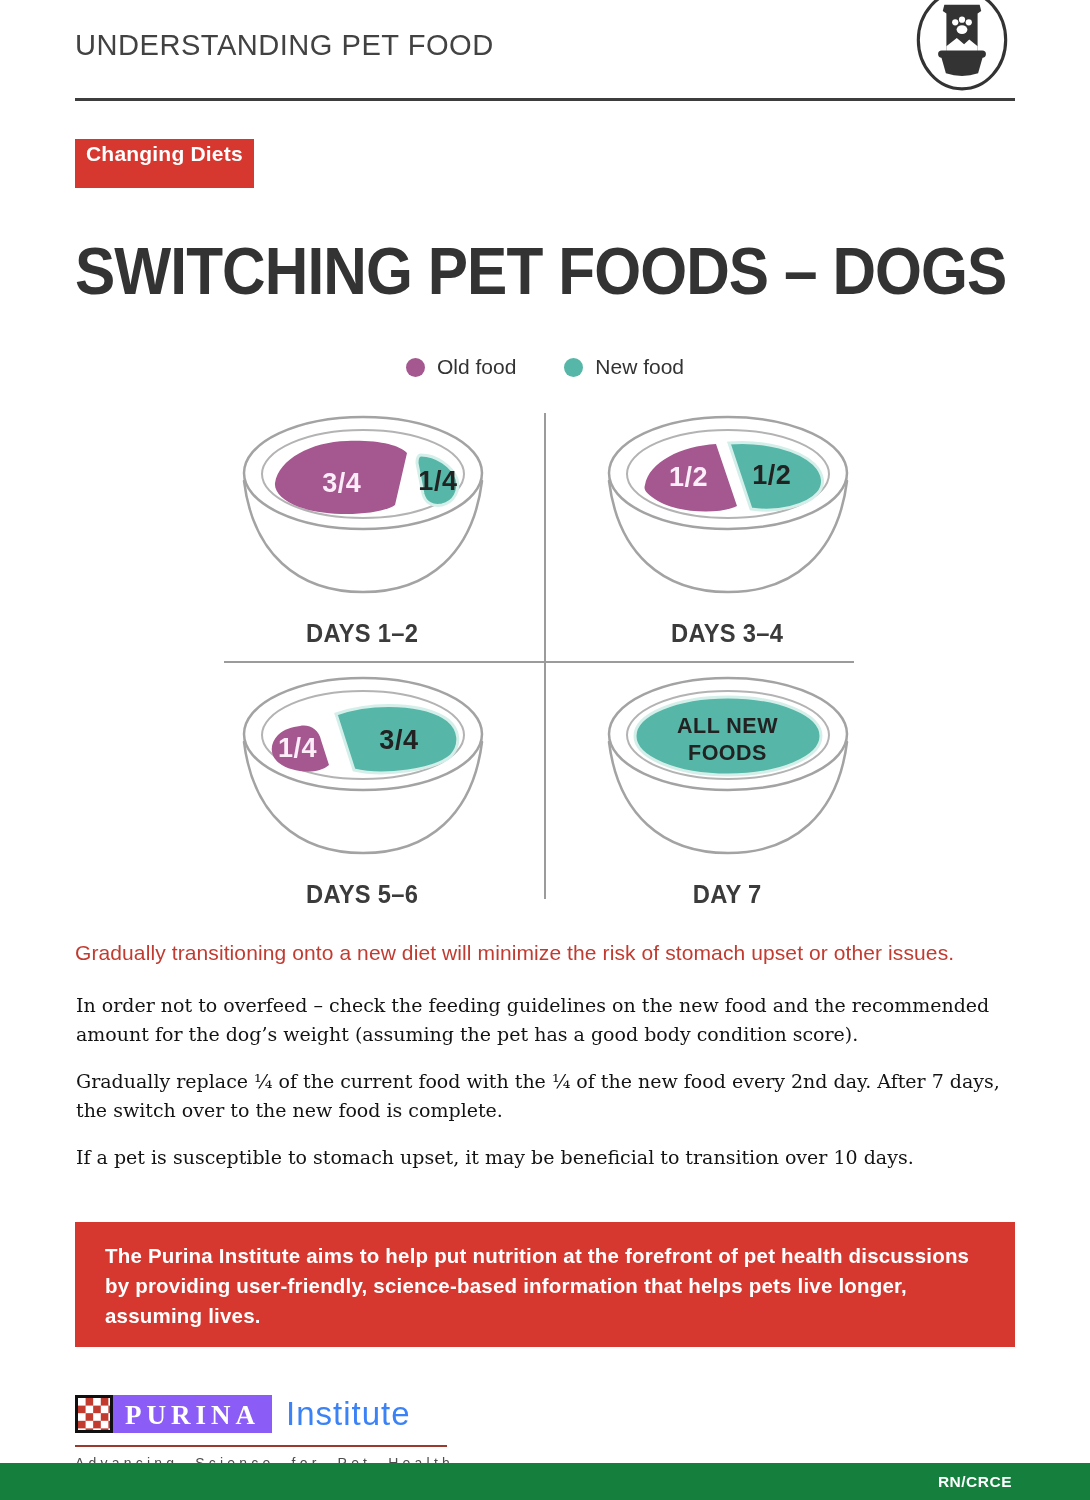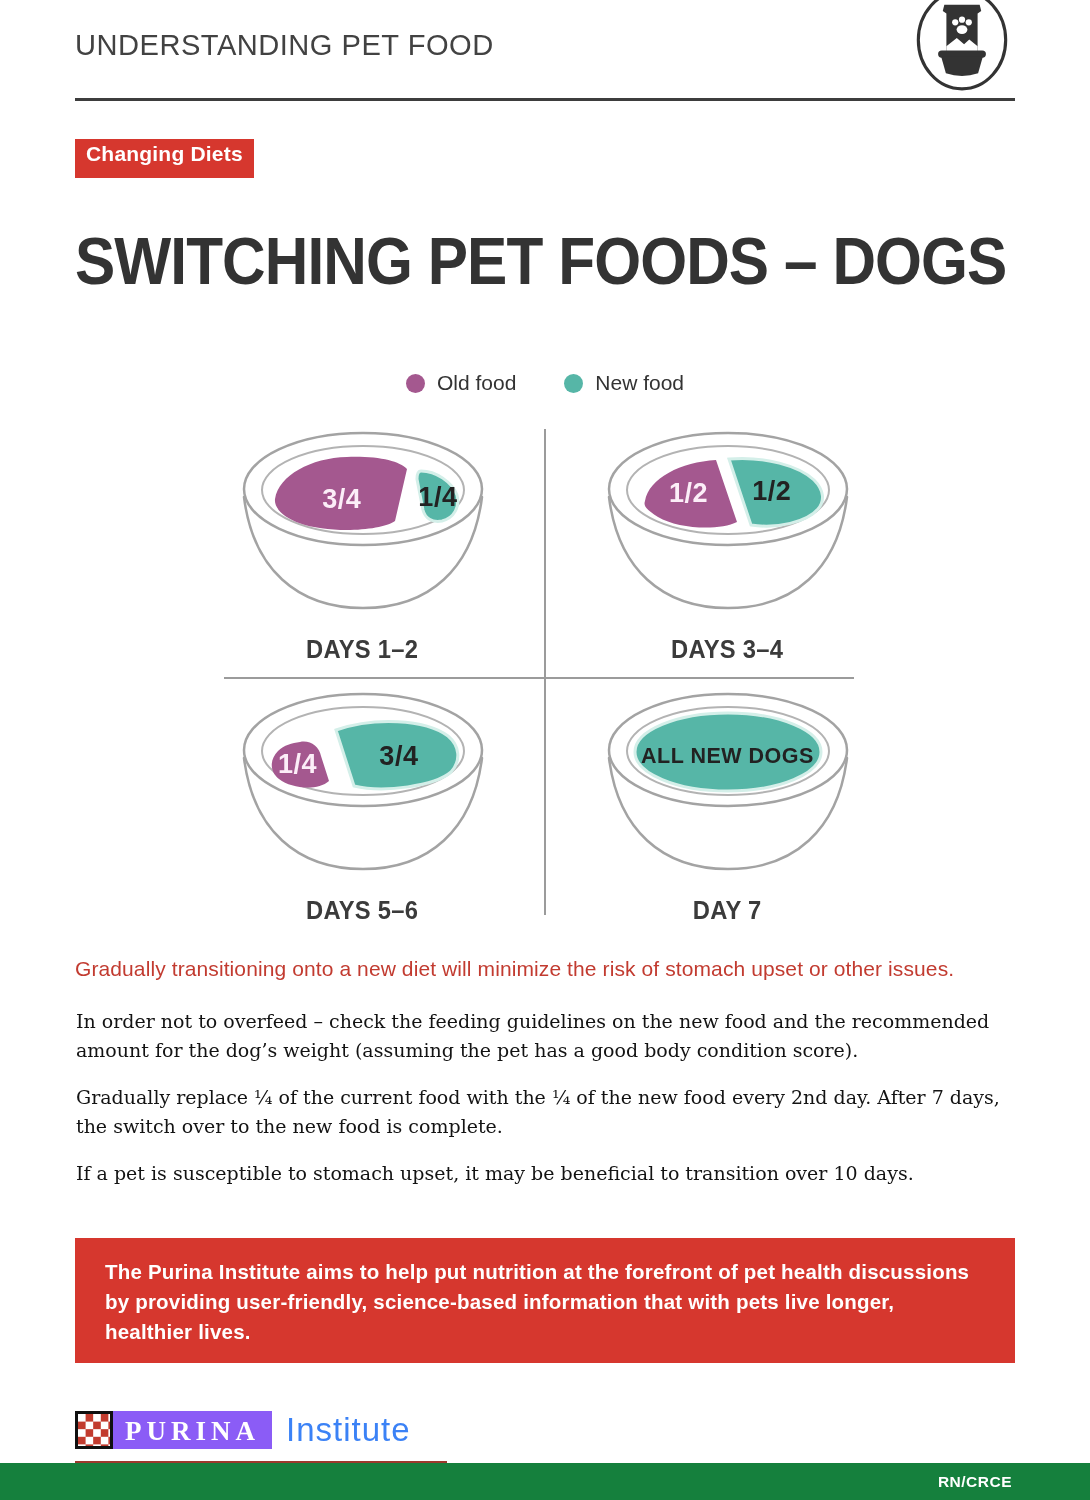--- a/index.html
+++ b/index.html
@@ -15,32 +15,32 @@
   .header-title {
     font-size:30px; color:#424242; font-weight:400; letter-spacing:0.5px;
     transform:scaleX(0.97); transform-origin:left center; white-space:nowrap;
   }
   .header-icon { position:absolute; right:6px; top:-12px; width:94px; height:104px; }
   .header-rule { height:3px; background:#3d3d3d; margin-top:36px; }
 
   
   .badge {
     display:inline-block; margin-top:38px; background:#d6372e; color:#fff;
-    font-weight:700; font-size:21px; padding:3px 11px 12px 11px; letter-spacing:0.2px;
+    font-weight:700; font-size:21px; padding:3px 11px 22px 11px; letter-spacing:0.2px;
   }
 
   
   .main-title {
     margin-top:44px; font-size:67px; font-weight:700; color:#333333;
     letter-spacing:-1px; white-space:nowrap;
     transform:scaleX(0.90); transform-origin:left center;
   }
 
   
-  .legend { margin-top:72px; display:flex; justify-content:center; align-items:center; gap:48px; }
+  .legend { margin-top:46px; display:flex; justify-content:center; align-items:center; gap:48px; }
   .legend-item { display:flex; align-items:center; gap:12px; font-size:21px; color:#333; }
   .dot { width:19px; height:19px; border-radius:50%; }
   .dot-old { background:#a4588f; }
   .dot-new { background:#56b6a7; }
 
   
   .diagram { position:relative; width:730px; margin:32px auto 0 auto; }
   .cells { display:grid; grid-template-columns:365px 365px; row-gap:24px; }
   .cell { display:flex; flex-direction:column; align-items:center; }
   .bowl-wrap { position:relative; width:260px; height:200px; }
@@ -193,37 +193,37 @@
       </div>
 
       <div class="cell">
         <div class="bowl-wrap">
           <svg width="260" height="200" viewBox="0 0 260 200">
             <path d="M 11 70 C 20 142 64 181 130 181 C 196 181 240 142 249 70" fill="#fff" stroke="#a3a3a3" stroke-width="2.5" stroke-linecap="round"></path>
             <ellipse cx="130" cy="62" rx="119" ry="56" fill="#fff" stroke="#a3a3a3" stroke-width="2.5"></ellipse>
             <ellipse cx="130" cy="63" rx="101" ry="44" fill="#fff" stroke="#b3b3b3" stroke-width="2"></ellipse>
             <ellipse cx="130" cy="64" rx="93" ry="39" fill="#56b6a7" stroke="#d4efe9" stroke-width="3"></ellipse>
           </svg>
-          <div class="portion-label label-dark b4-new">ALL NEW DOGS</div>
+          <div class="portion-label label-dark b4-new">ALL NEW FOODS</div>
         </div>
         <div class="caption">DAY 7</div>
       </div>
 
     </div>
   </div>
 
   <div class="highlight">Gradually transitioning onto a new diet will minimize the risk of stomach upset or other issues.</div>
 
   <div class="paragraphs">
     <p>In order not to overfeed – check the feeding guidelines on the new food and the recommended amount for the dog’s weight (assuming the pet has a good body condition score).</p>
     <p>Gradually replace ¼ of the current food with the ¼ of the new food every 2nd day. After 7 days, the switch over to the new food is complete.</p>
     <p>If a pet is susceptible to stomach upset, it may be beneficial to transition over 10 days.</p>
   </div>
 
-  <div class="banner">The Purina Institute aims to help put nutrition at the forefront of pet health discussions by providing user-friendly, science-based information that with pets live longer, healthier lives.</div>
+  <div class="banner">The Purina Institute aims to help put nutrition at the forefront of pet health discussions by providing user-friendly, science-based information that helps pets live longer, assuming lives.</div>
 
   <div class="logo">
     <div class="logo-row">
       <div class="checker"></div>
       <div class="purina-box">
         <span class="purina-text">PURINA</span>
       </div>
       <span class="institute-text">Institute</span>
     </div>
     <div class="logo-underline"></div>

